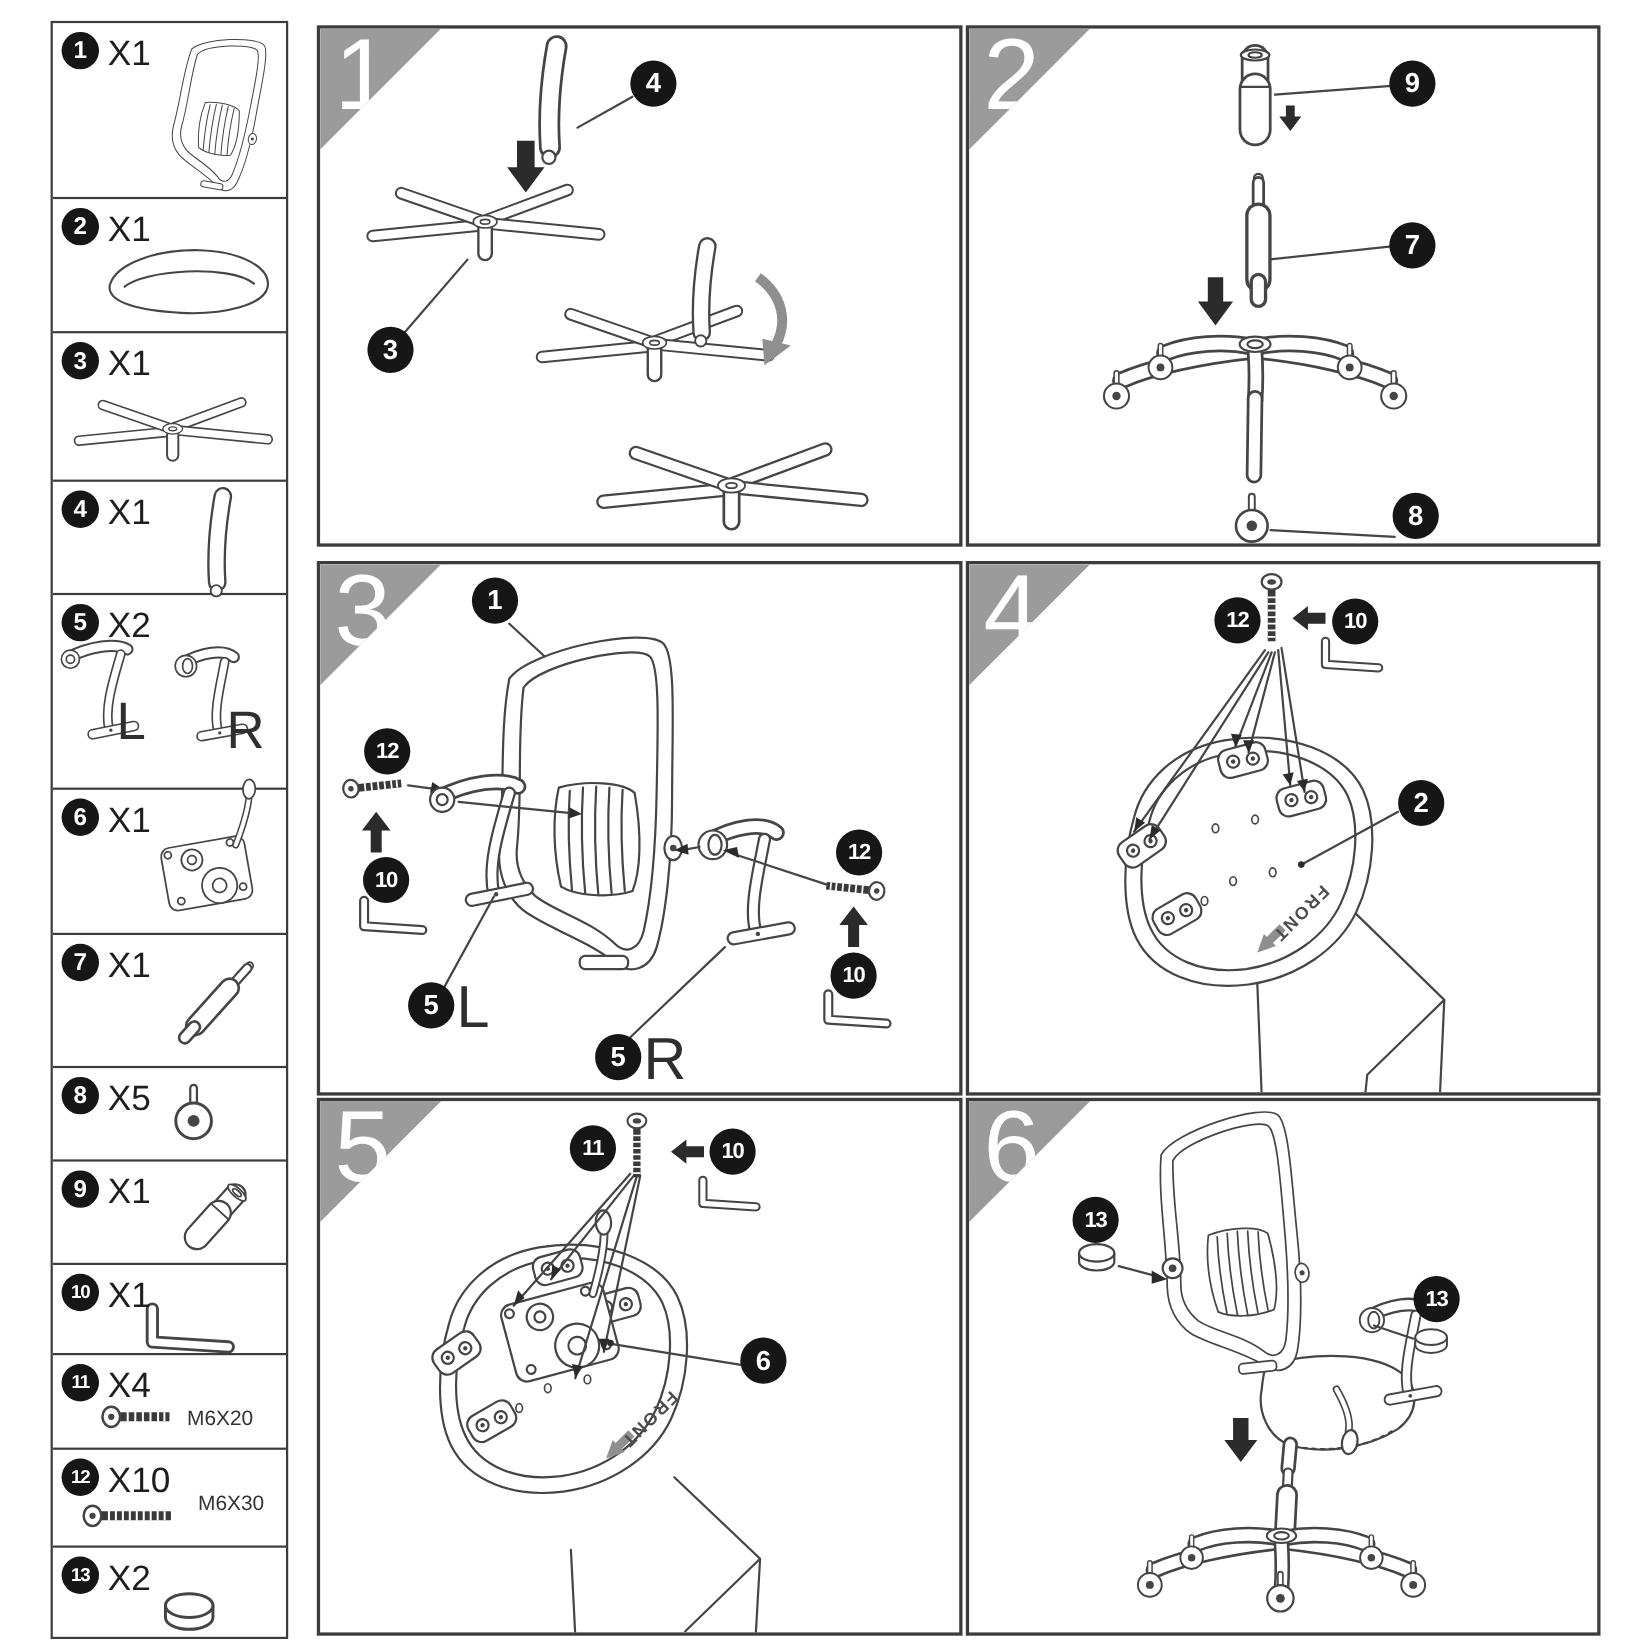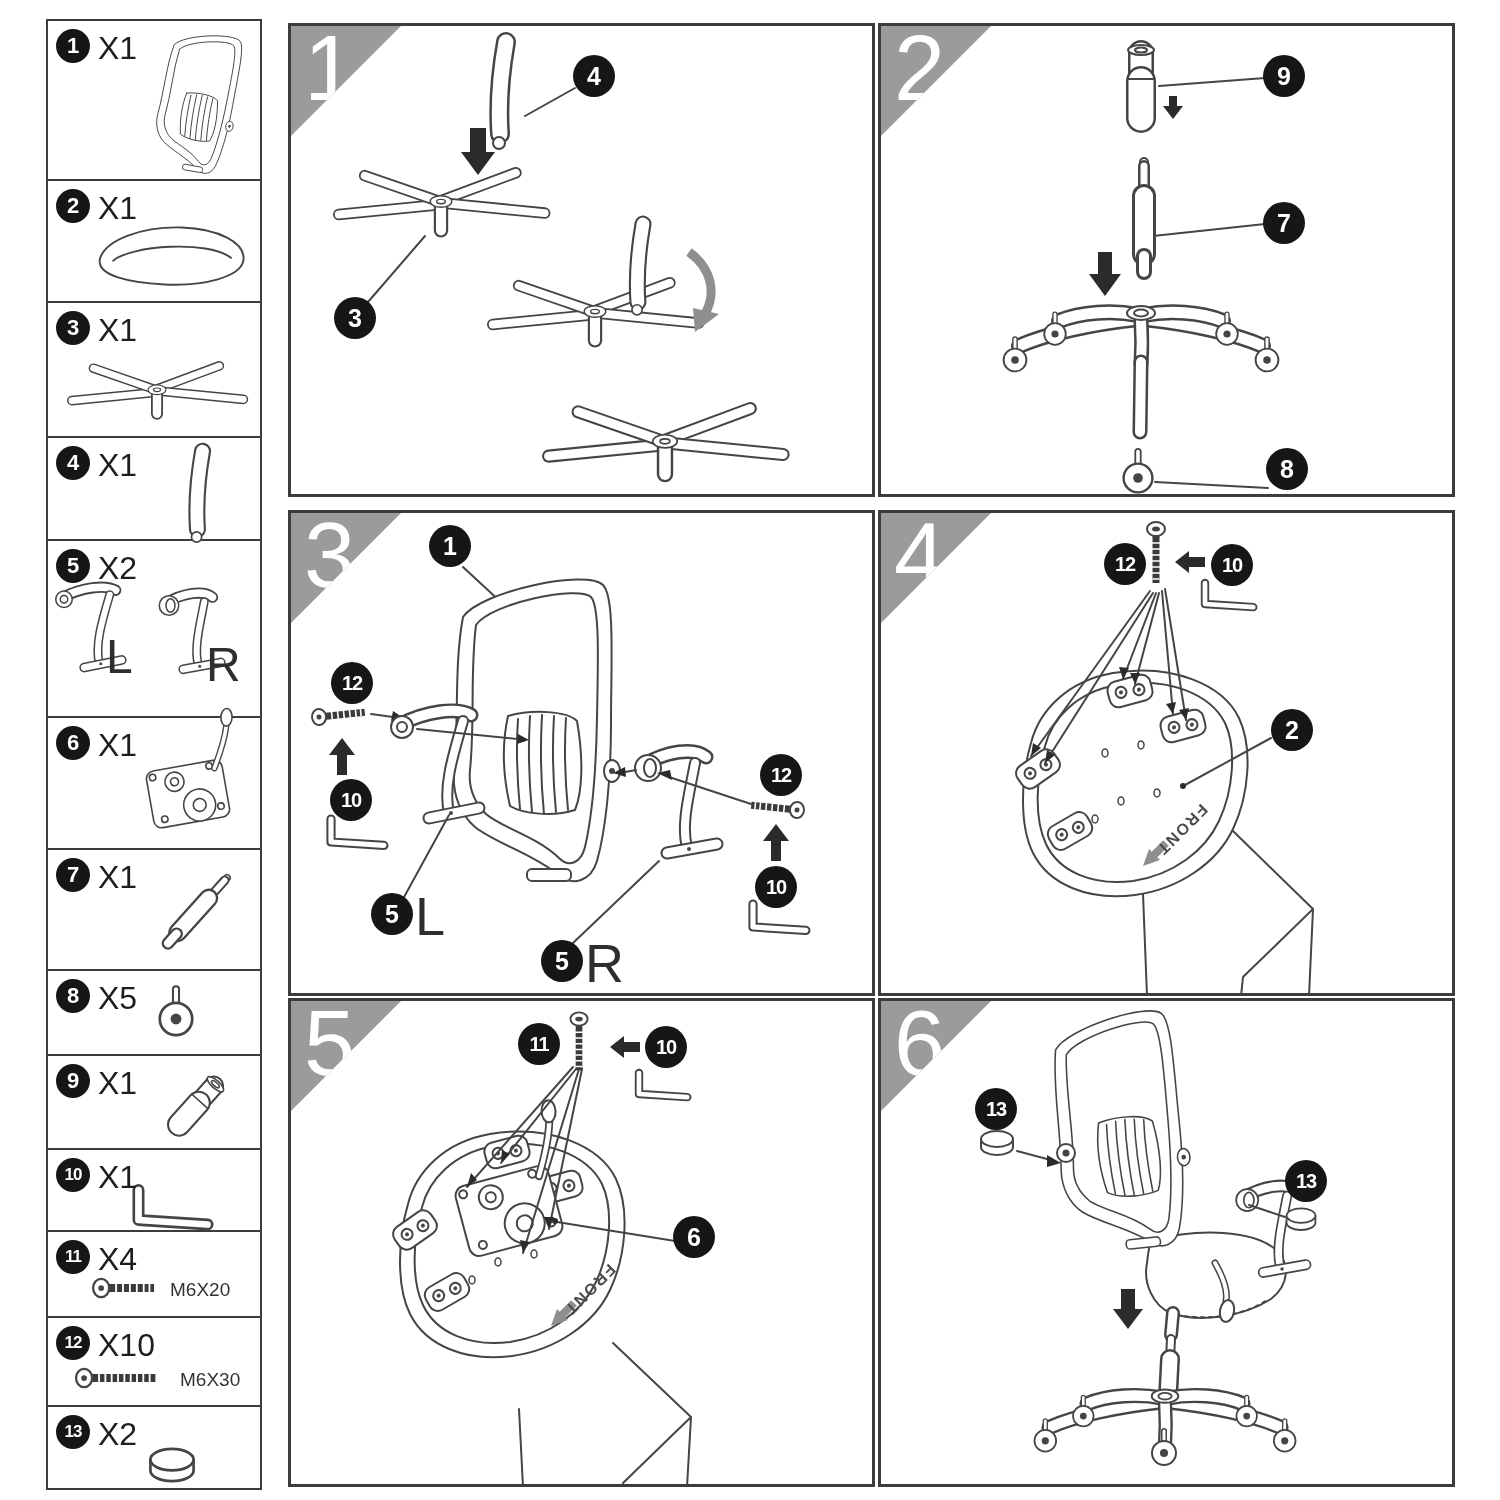--- a/index.html
+++ b/index.html
@@ -320,21 +320,21 @@
   </div>
 
   <div class="cell" style="height:89px">
     <div class="sbdg two">
         <span>12</span>
       </div>
     <div class="qty">X10</div>
     <svg class="art">
       <use href="#d-screwHL" transform="translate(66,60) scale(1.15) translate(-26,0)"></use>
     </svg>
-    <span class="spec" style="left:132px;top:51px">M6X30</span>
+    <span class="spec" style="left:132px;top:39px">M6X30</span>
   </div>
 
   <div class="cell">
     <div class="sbdg two">
         <span>13</span>
       </div>
     <div class="qty">X2</div>
     <svg class="art">
       <use href="#d-cap" transform="translate(124,58) scale(1.35) translate(0,2)"></use>
     </svg>

